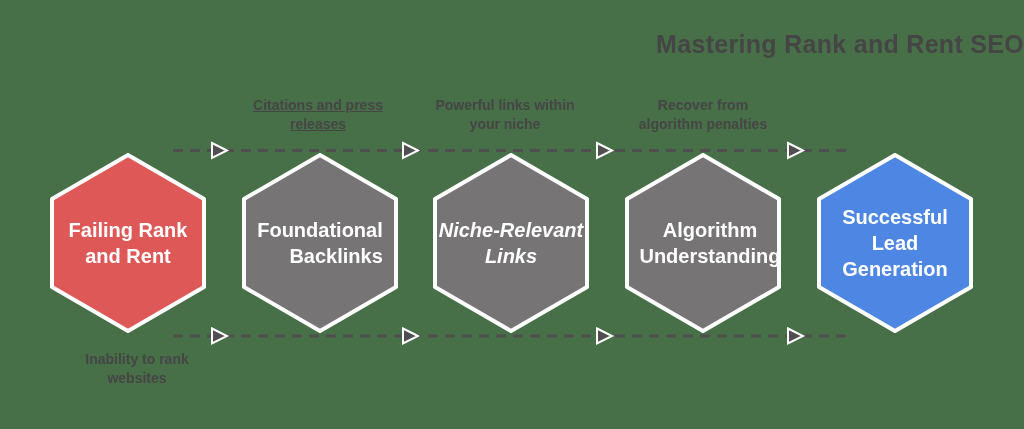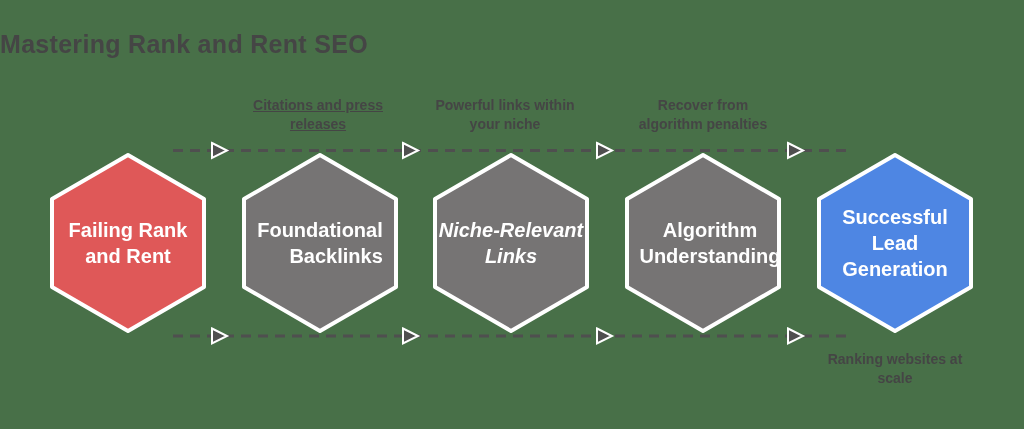--- a/index.html
+++ b/index.html
@@ -5,21 +5,21 @@
   :root{
     --background:#487048; --title-text:#454545; --annotation-text:#454545;
     --hexagon-text:#ffffff; --hexagon-border:#ffffff; --dash:#4f4f4f;
     --arrow-fill:#4f4f4f; --arrow-stroke:#ffffff;
   }
   *{margin:0;padding:0;box-sizing:border-box;}
   html,body{width:1024px;height:429px;overflow:hidden;}
   body{background:var(--background);font-family:"Liberation Sans",sans-serif;}
   .stage{position:relative;width:1024px;height:429px;background:var(--background);}
   .title{
-    position:absolute;left:0;top:30px;width:1024px;text-align:left;
+    position:absolute;left:0;top:30px;width:1024px;text-align:right;
     font-size:25px;font-weight:700;color:var(--title-text);letter-spacing:.3px;
   }
   .diagram-svg{position:absolute;left:0;top:0;width:1024px;height:429px;}
   .dash-line{stroke:var(--dash);stroke-width:3;stroke-dasharray:10 7;fill:none;}
   .arrowhead{fill:var(--arrow-fill);stroke:var(--arrow-stroke);stroke-width:2;}
   .hex{stroke:var(--hexagon-border);stroke-width:4;stroke-linejoin:round;}
   .hex-label{
     position:absolute;top:155px;height:176px;width:180px;
     display:flex;align-items:center;justify-content:center;text-align:center;
     color:var(--hexagon-text);font-size:20px;font-weight:700;line-height:1.3;
@@ -74,16 +74,16 @@
 Lead
 Generation</div>
 
   <div class="note tn-1">Citations and press
 releases</div>
   <div class="note tn-2">Powerful links within
 your niche</div>
   <div class="note tn-3">Recover from
 algorithm penalties</div>
 
-  <div class="note bn-2">Ranking websites at
-scale</div>
+  <div class="note bn-1">Inability to rank
+websites</div>
 
 </div>
 
 </body></html>

